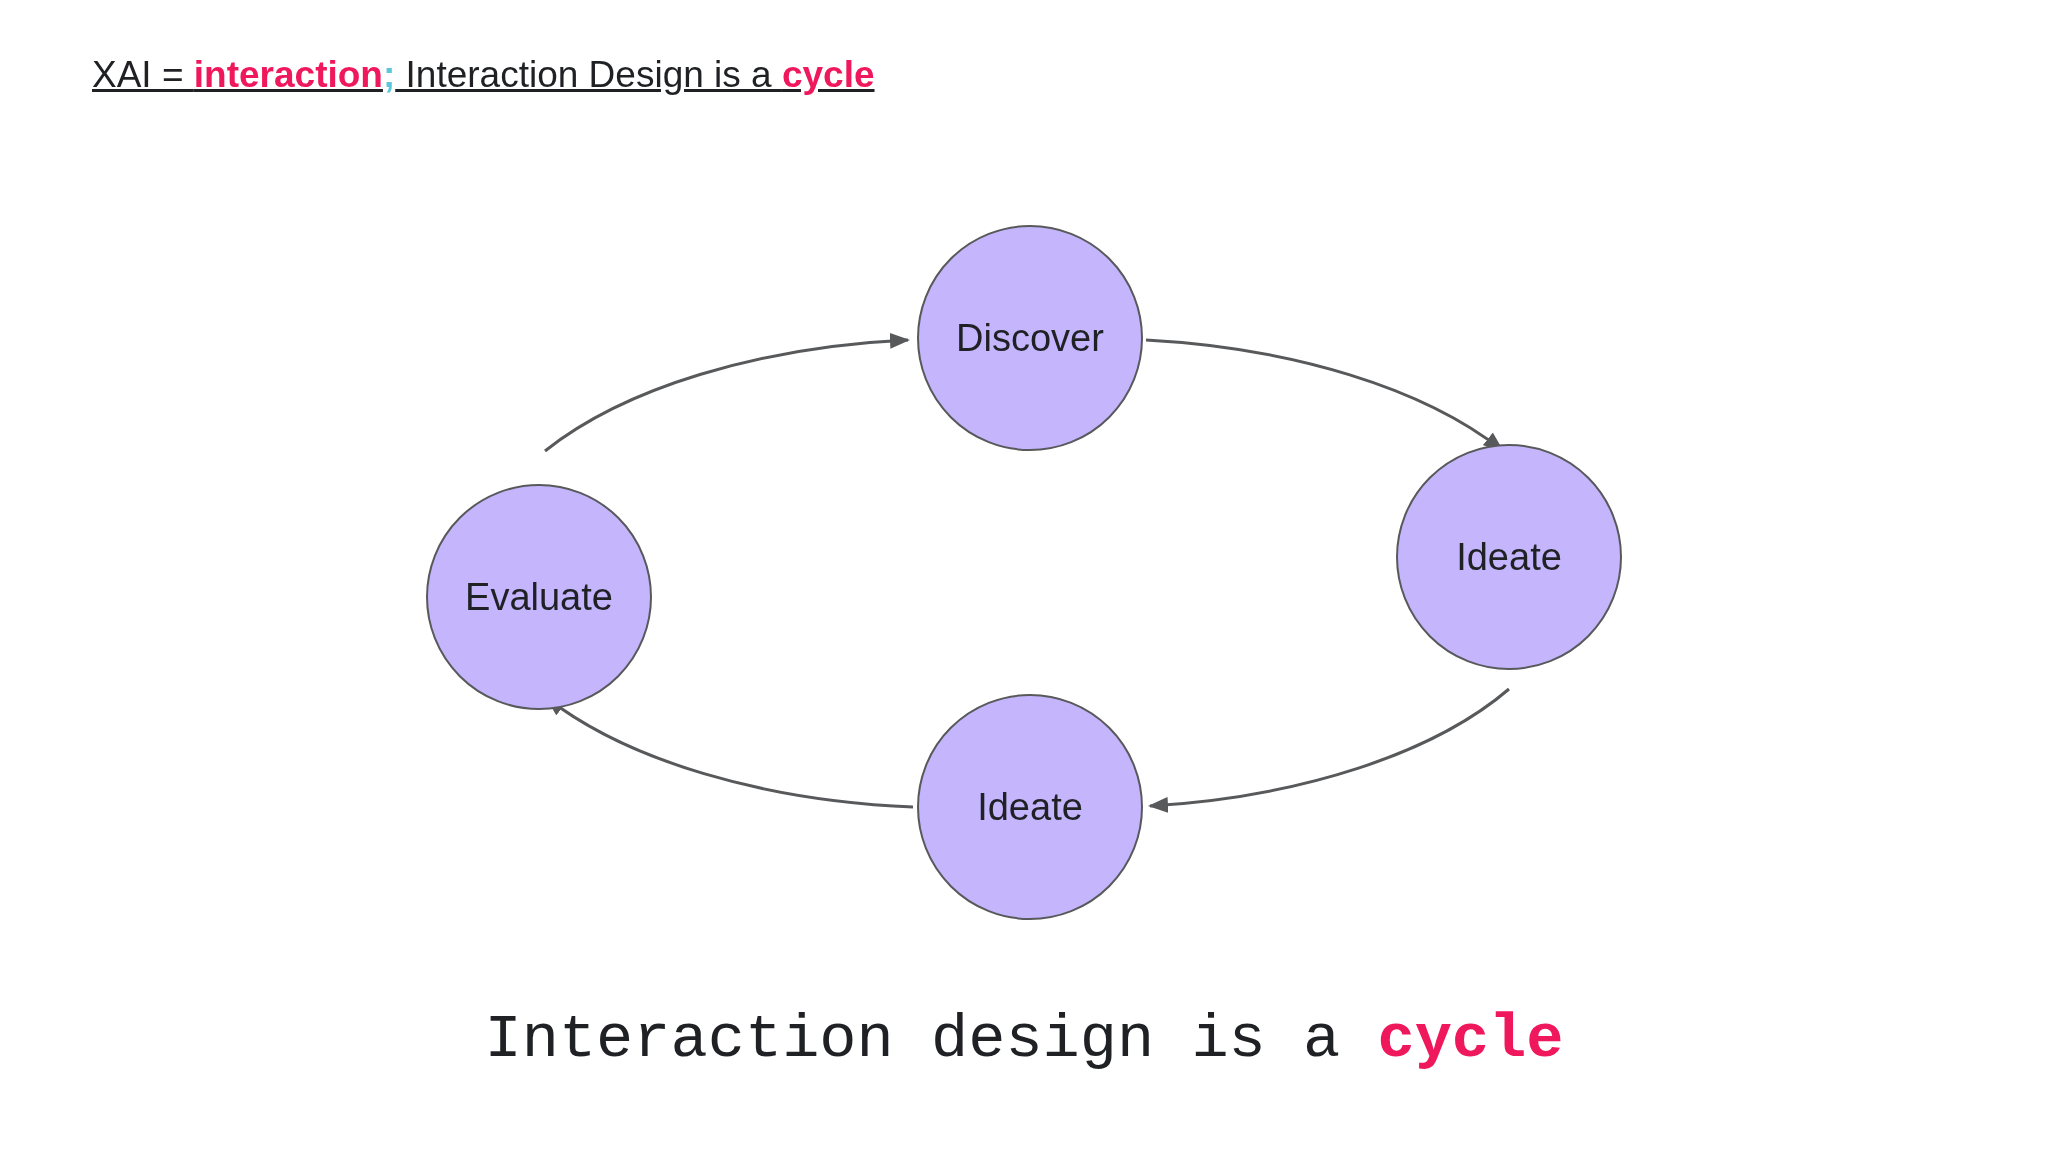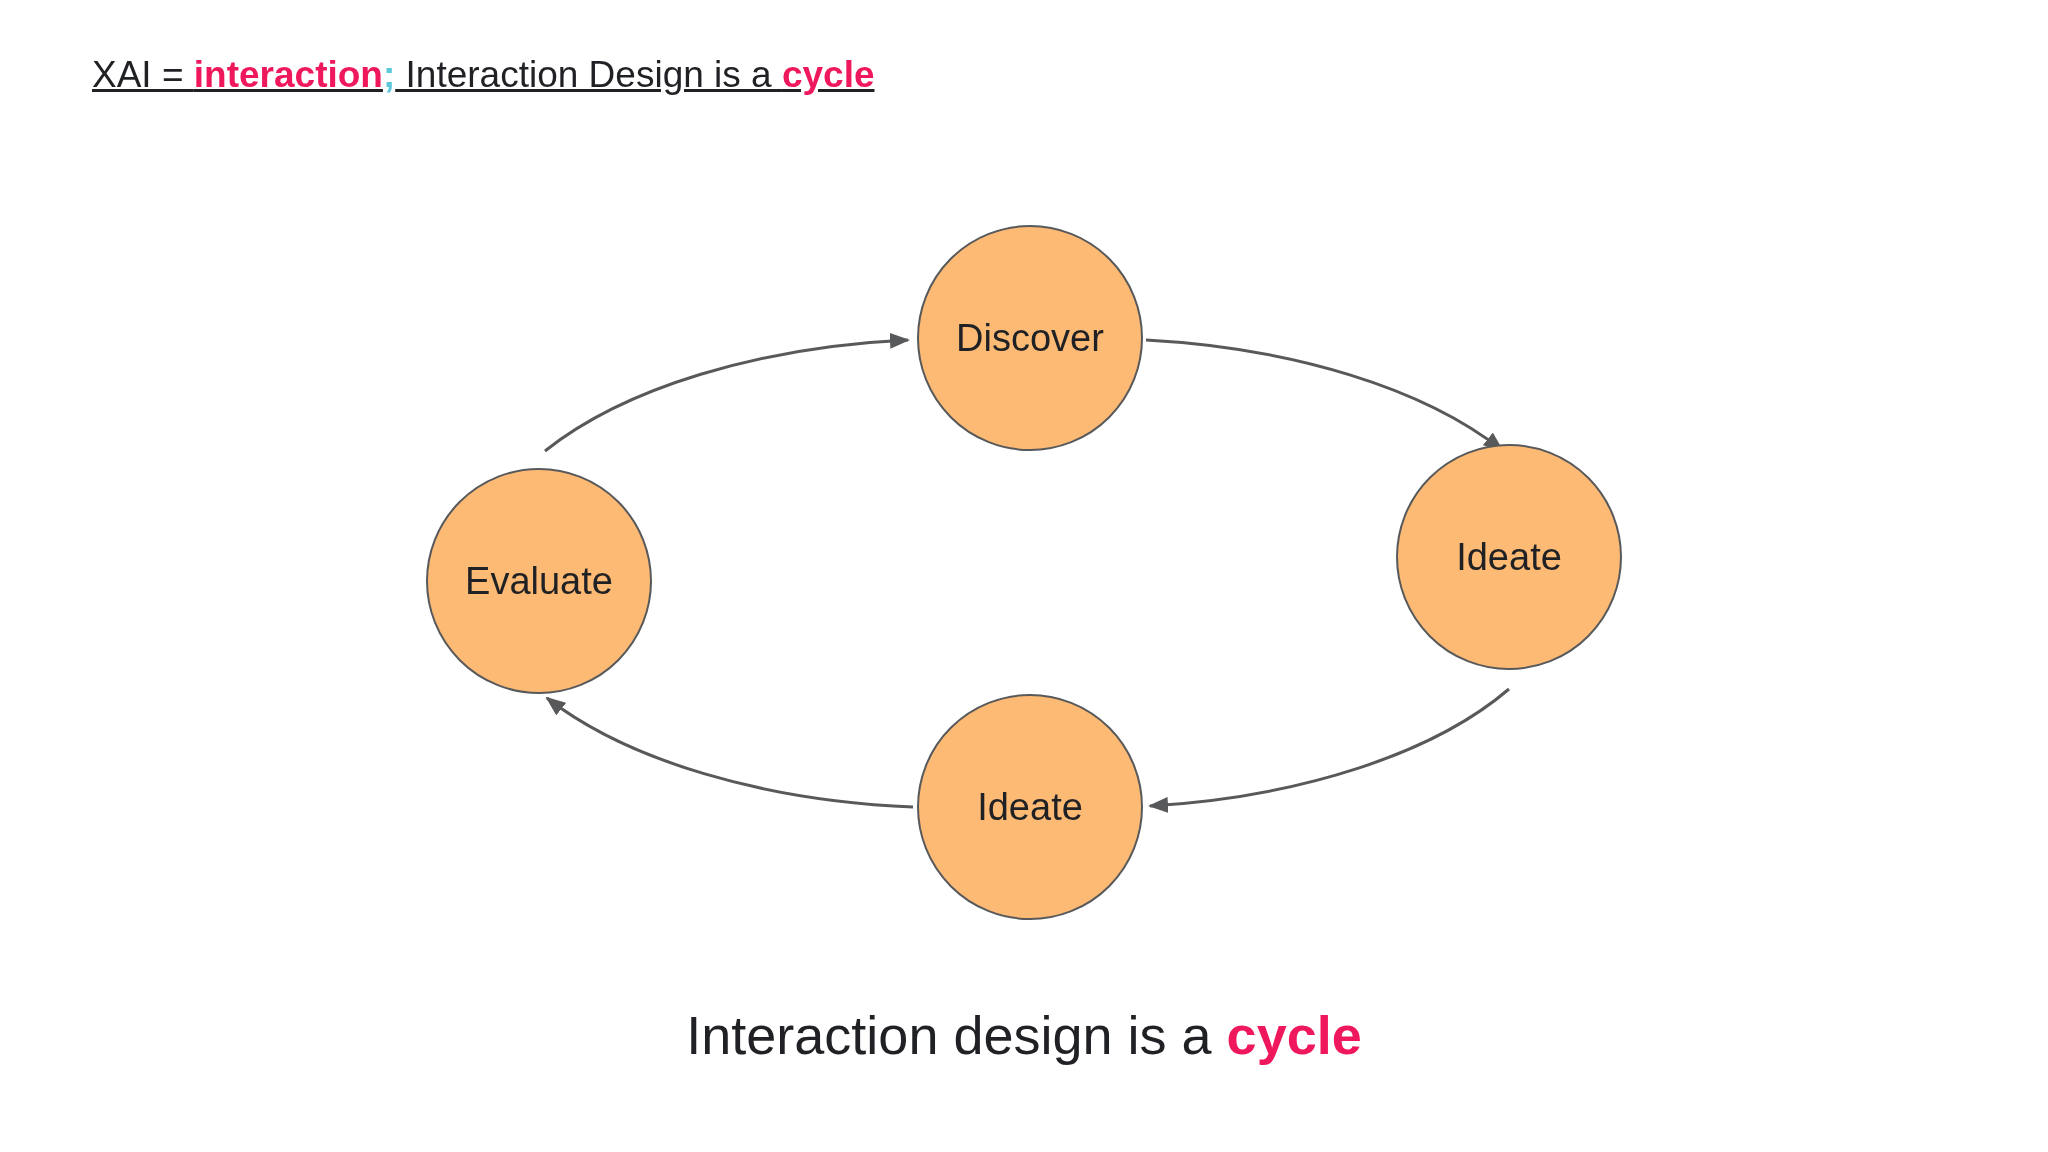--- a/index.html
+++ b/index.html
@@ -23,28 +23,28 @@
     text-decoration:underline;
   }
   .pink{color:var(--accent-pink);font-weight:700}
   .teal{color:var(--accent-teal);font-weight:700}
   .edges{position:absolute;left:0;top:0;width:2048px;height:1152px}
   .edge{fill:none;stroke:var(--line-gray);stroke-width:3px}
   .arrowhead-shape{fill:var(--line-gray)}
   .node{
     position:absolute;width:226px;height:226px;box-sizing:border-box;
     border:2px solid var(--line-gray);border-radius:50%;
-    background:#fdba74;
+    background:#c4b5fd;
     display:flex;align-items:center;justify-content:center;
   }
   .node-label{font-size:38px;color:var(--text-dark)}
   .footer-heading{
     position:absolute;left:0;top:1006px;width:100%;
-    text-align:center;font-size:54px;line-height:1.1;
-    color:var(--text-dark);white-space:nowrap;
+    text-align:center;font-size:62px;line-height:1.1;
+    color:var(--text-dark);white-space:nowrap;font-family:Liberation Mono, monospace;
   }
 </style>
 </head>
 <body style="background: rgb(255, 255, 255);">
 
 <main>
 
   <div class="header">
     <span>XAI = </span><span class="pink">interaction</span><span class="teal">;</span><span> Interaction Design is a </span><span class="pink">cycle</span>
   </div>
@@ -63,21 +63,21 @@
 
   <div class="node" style="left:917px;top:225px">
     <span class="node-label">Discover</span>
   </div>
   <div class="node" style="left:1396px;top:444px">
     <span class="node-label">Ideate</span>
   </div>
   <div class="node" style="left:917px;top:694px">
     <span class="node-label">Ideate</span>
   </div>
-  <div class="node" style="left:426px;top:468px">
+  <div class="node" style="left:426px;top:484px">
     <span class="node-label">Evaluate</span>
   </div>
 
   <div class="footer-heading">
     <span>Interaction design is a </span><span class="pink">cycle</span>
   </div>
 
 </main>
 
 </body></html>

